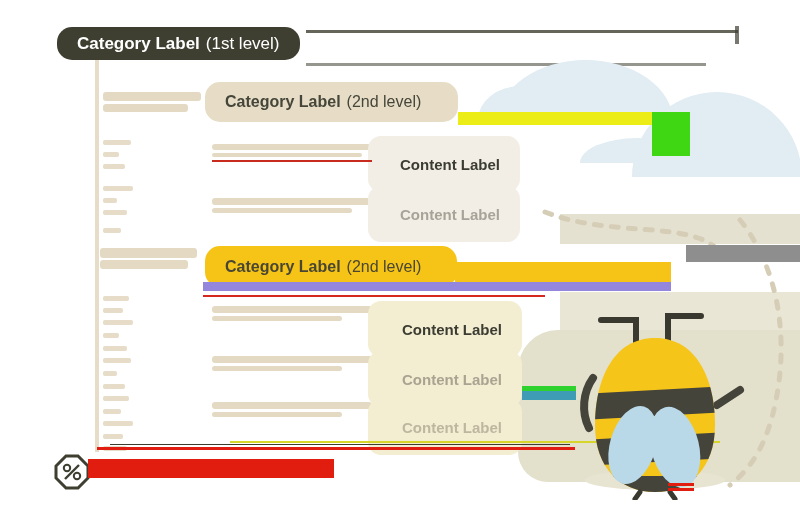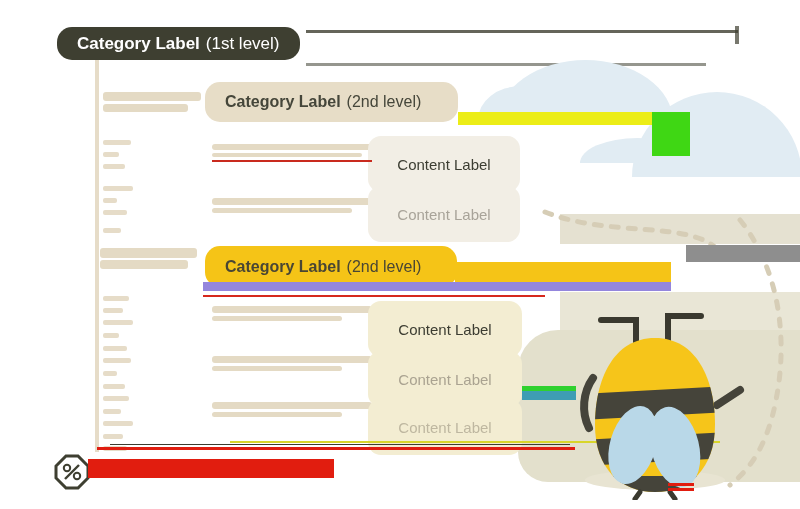--- a/index.html
+++ b/index.html
@@ -7,22 +7,22 @@
          font-family:"Liberation Sans",sans-serif;}
   .abs{position:absolute;}
   
   .pill{position:absolute;display:flex;align-items:center;padding:0 20px;border-radius:15px;
         white-space:nowrap;font-size:16px;}
   .pill .b{font-weight:700;}
   .pill .l{font-weight:400;margin-left:6px;}
   .pill-lvl1{background:#3e3f31;color:#ffffff;height:33px;font-size:17px;z-index:4;}
   .pill-beige{background:#e7ddc7;color:#45463a;height:40px;z-index:4;}
   .pill-yellow{background:#f5c417;color:#494634;height:41px;z-index:4;}
-  .pill-content{background:#f2eee5;height:56px;border-radius:13px;justify-content:center;
-        font-weight:400;font-size:15px;z-index:4;}
+  .pill-content{background:#f2eee5;height:56px;border-radius:13px;justify-content:flex-end;
+        font-weight:700;font-size:15px;z-index:4;}
   .pill-cream{background:#f3edd2;}
   .tx-dark{color:#3c3d32;}
   .tx-gray{color:#a8a399;}
   .tx-gray2{color:#aaa391;}
   .tx-faint{color:#beb7a0;}
   
   .dome{position:absolute;background:#e1ecf3;border-radius:50% 50% 0 0 / 100% 100% 0 0;z-index:3;}
   .wash{position:absolute;background:#e3e0cc;z-index:1;}
   .bar{position:absolute;background:#e4dac4;border-radius:3px;z-index:3;}
   .stub{position:absolute;background:#e6dcc8;border-radius:2px;z-index:3;}

